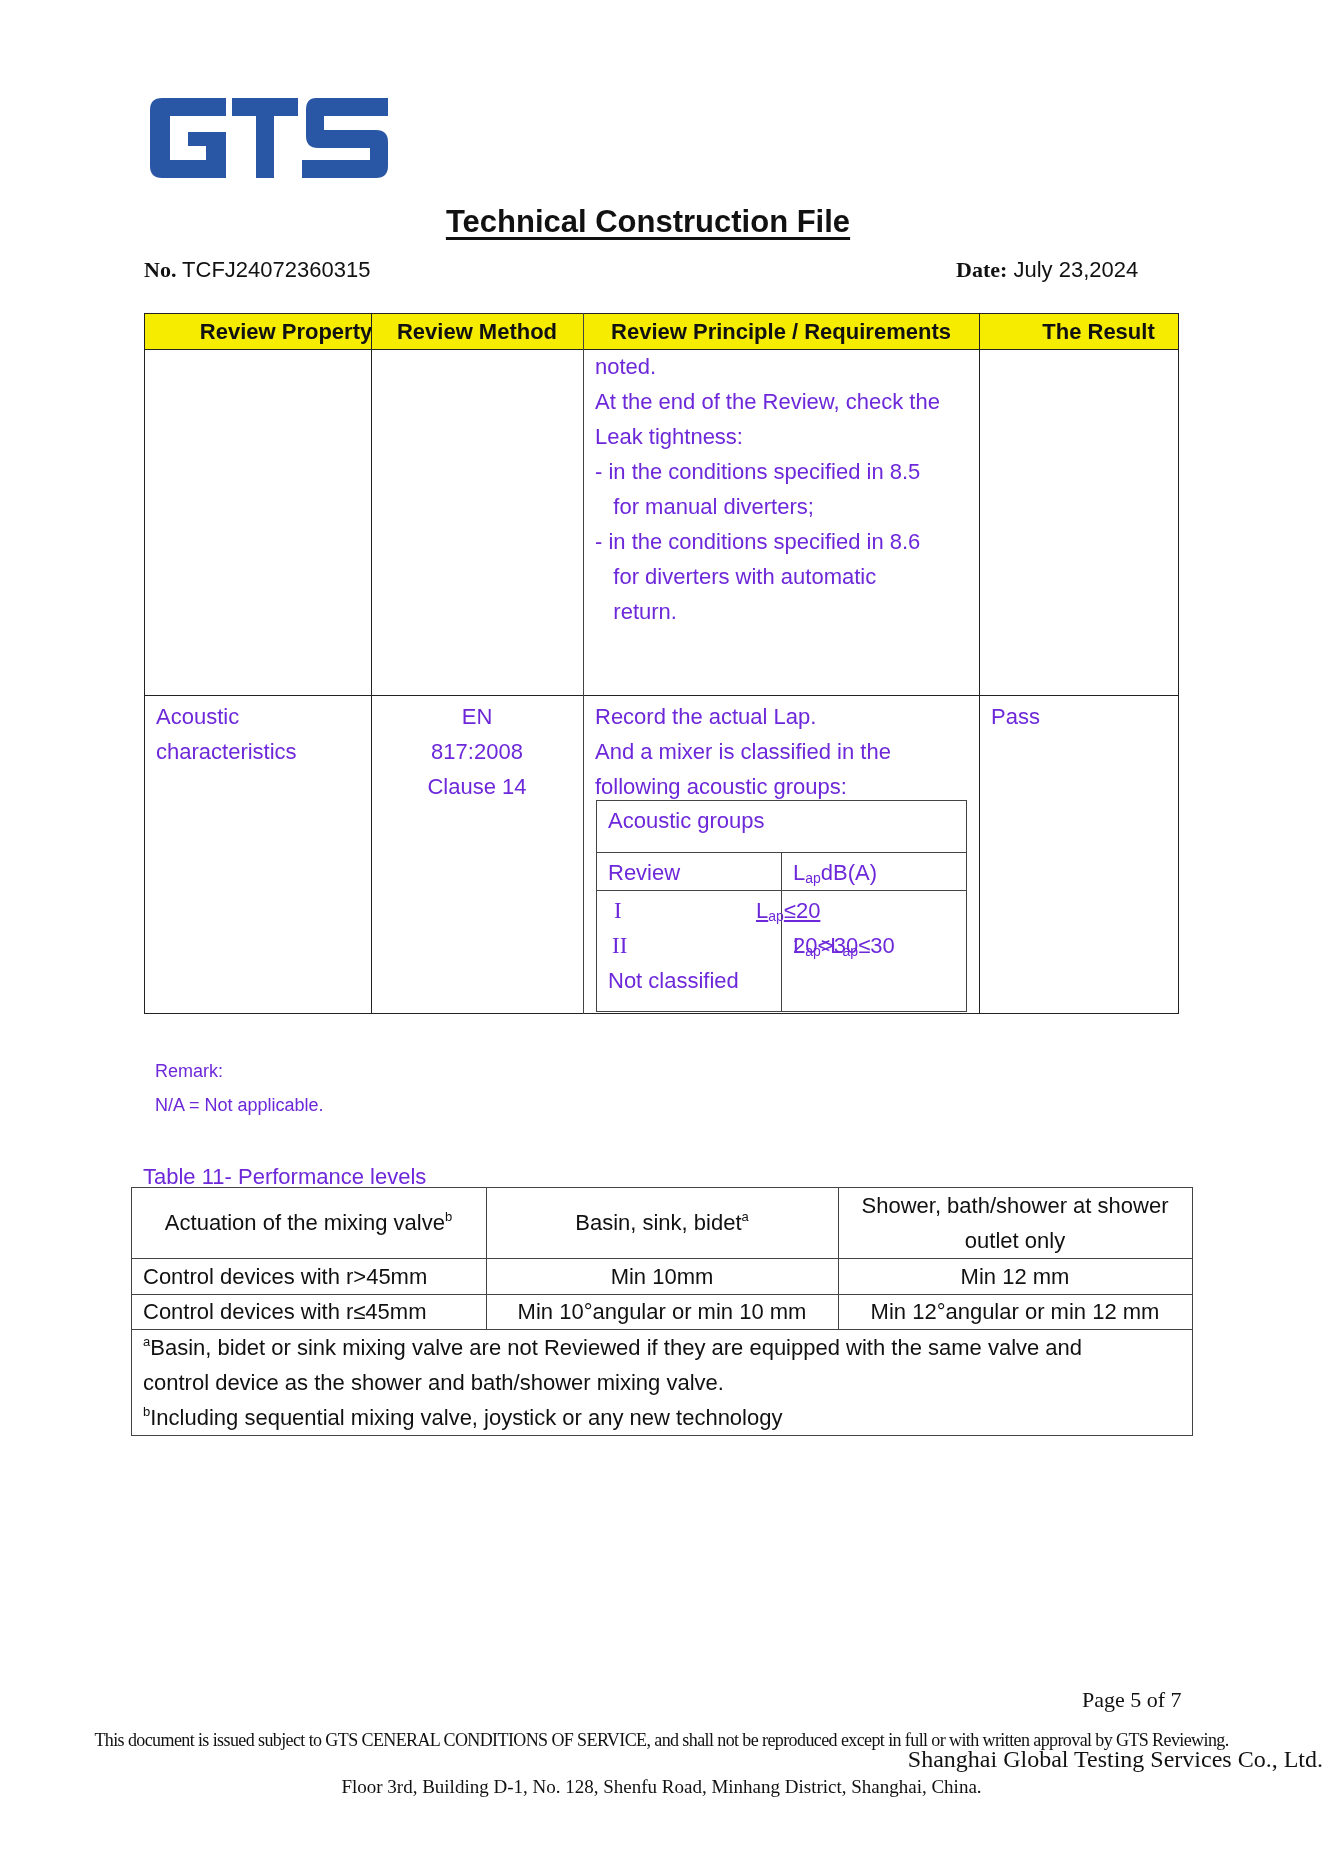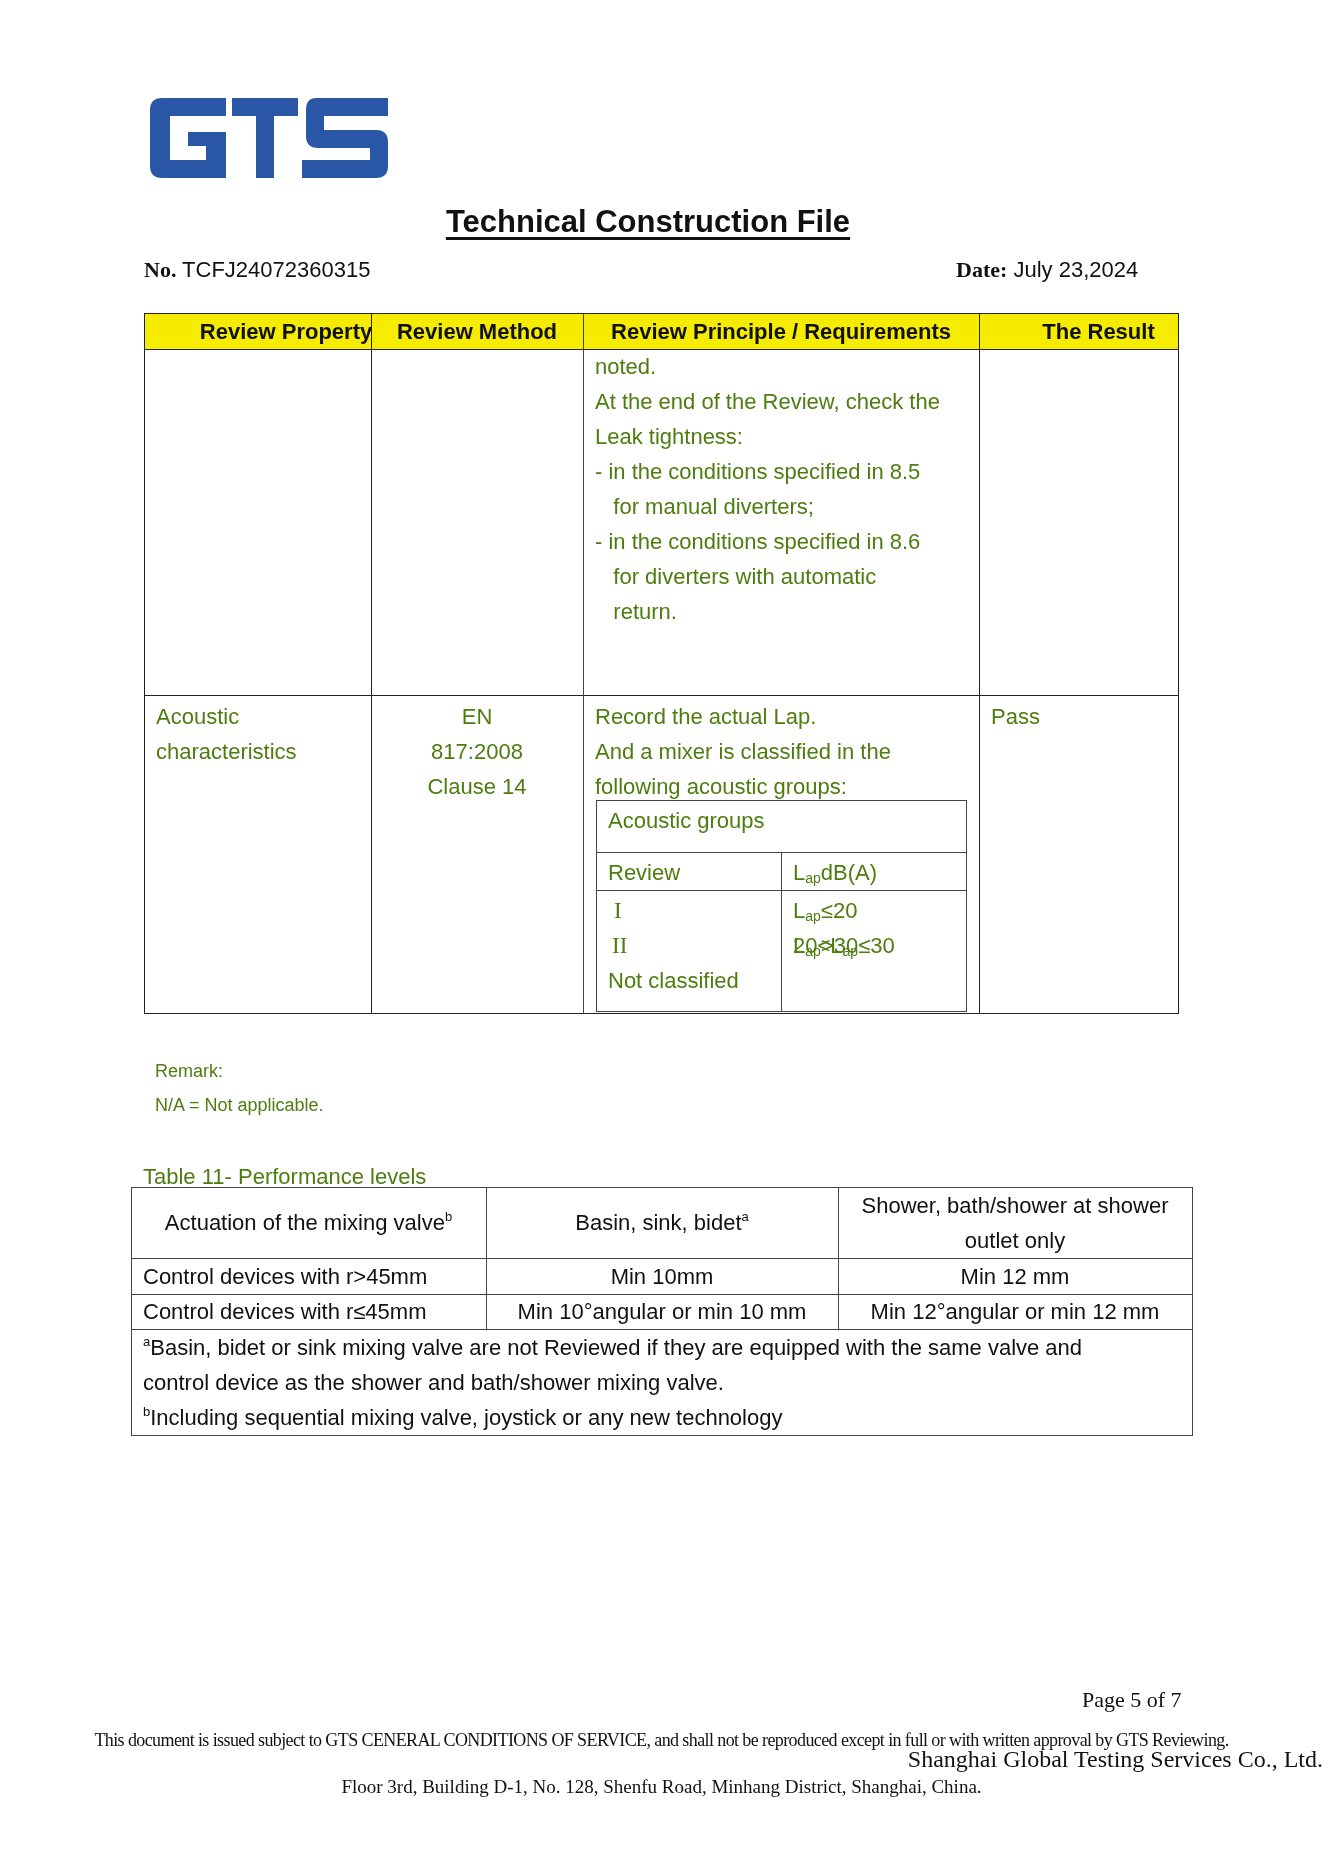--- a/index.html
+++ b/index.html
@@ -11,21 +11,21 @@
   #doc-title { left:0; width:1296px; top:204px; text-align:center; font-weight:bold; font-size:31px; text-decoration:underline; text-decoration-thickness:3px; text-underline-offset:5px; letter-spacing:0px; }
   #doc-no { left:144px; top:257px; font-size:22px; }
   #doc-no .lbl, #doc-date .lbl { font-family:"Liberation Serif", serif; font-weight:bold; }
   #doc-date { left:956px; top:257px; font-size:22px; }
   .hline { position:absolute; height:0; border-top:1.6px solid #222; }
   .vline { position:absolute; width:0; border-left:1.6px solid #222; }
   .thin-h { border-top:1.4px solid #444; }
   .thin-v { border-left:1.4px solid #444; }
   #hdr-fill { left:145px; top:314px; width:1033px; height:35px; background:#f5ec00; }
   .hdr-cell { position:absolute; top:314px; height:35px; line-height:36px; text-align:center; font-weight:bold; font-size:22px; color:#111; }
-  .cell-text { position:absolute; font-size:22px; line-height:35.3px; color:#4d7c0f; white-space:pre; }
+  .cell-text { position:absolute; font-size:22px; line-height:35.3px; color:#6d28d9; white-space:pre; }
   .center { text-align:center; }
   sub.ap { font-size:14px; vertical-align:-3px; line-height:0; }
   .roman { font-family:"Liberation Serif", serif; font-size:23px; }
   
   .small { font-size:18px;margin-left:12px; }
   
   .t11 { position:absolute; font-size:22px; color:#111; line-height:35.5px; }
   .t11 sup { font-size:13px; vertical-align:9px; line-height:0; }
   
   .serif { font-family:"Liberation Serif", serif; }
@@ -110,21 +110,21 @@
       <div class="vline thin-v" style="left:966px;top:800px;height:212px;"></div>
 
       <div class="cell-text" style="left:608px;top:803px;">Acoustic groups</div>
       <div class="cell-text" style="left:608px;top:855px;">Review</div>
       <div class="cell-text" style="left:793px;top:855px;"><span>L</span><sub class="ap">ap</sub><span>dB(A)</span></div>
 
       <div class="cell-text roman" style="left:614px;top:893px;">I</div>
       <div class="cell-text roman" style="left:612px;top:928px;">II</div>
       <div class="cell-text" style="left:608px;top:963px;">Not classified</div>
 
-      <div class="cell-text" style="left:793px;top:893px;"><span></span><span>L</span><sub class="ap">ap</sub><span>≤20</span></div>
+      <div class="cell-text" style="left:756px;top:893px;text-decoration:underline;"><span></span><span>L</span><sub class="ap">ap</sub><span>≤20</span></div>
       <div class="cell-text" style="left:793px;top:928px;"><span>20&lt;</span><span>L</span><sub class="ap">ap</sub><span>≤30</span></div>
       <div class="cell-text" style="left:793px;top:928px;"><span></span><span>L</span><sub class="ap">ap</sub><span>&gt;30</span></div>
     </div>
   </div>
 </div>
 
 <div class="cell-text small" style="left:143px;top:1054px;">Remark:</div>
 <div class="cell-text small" style="left:143px;top:1088px;">N/A = Not applicable.</div>
 
 <div class="cell-text" style="left:143px;top:1159px;">Table 11- Performance levels</div>

